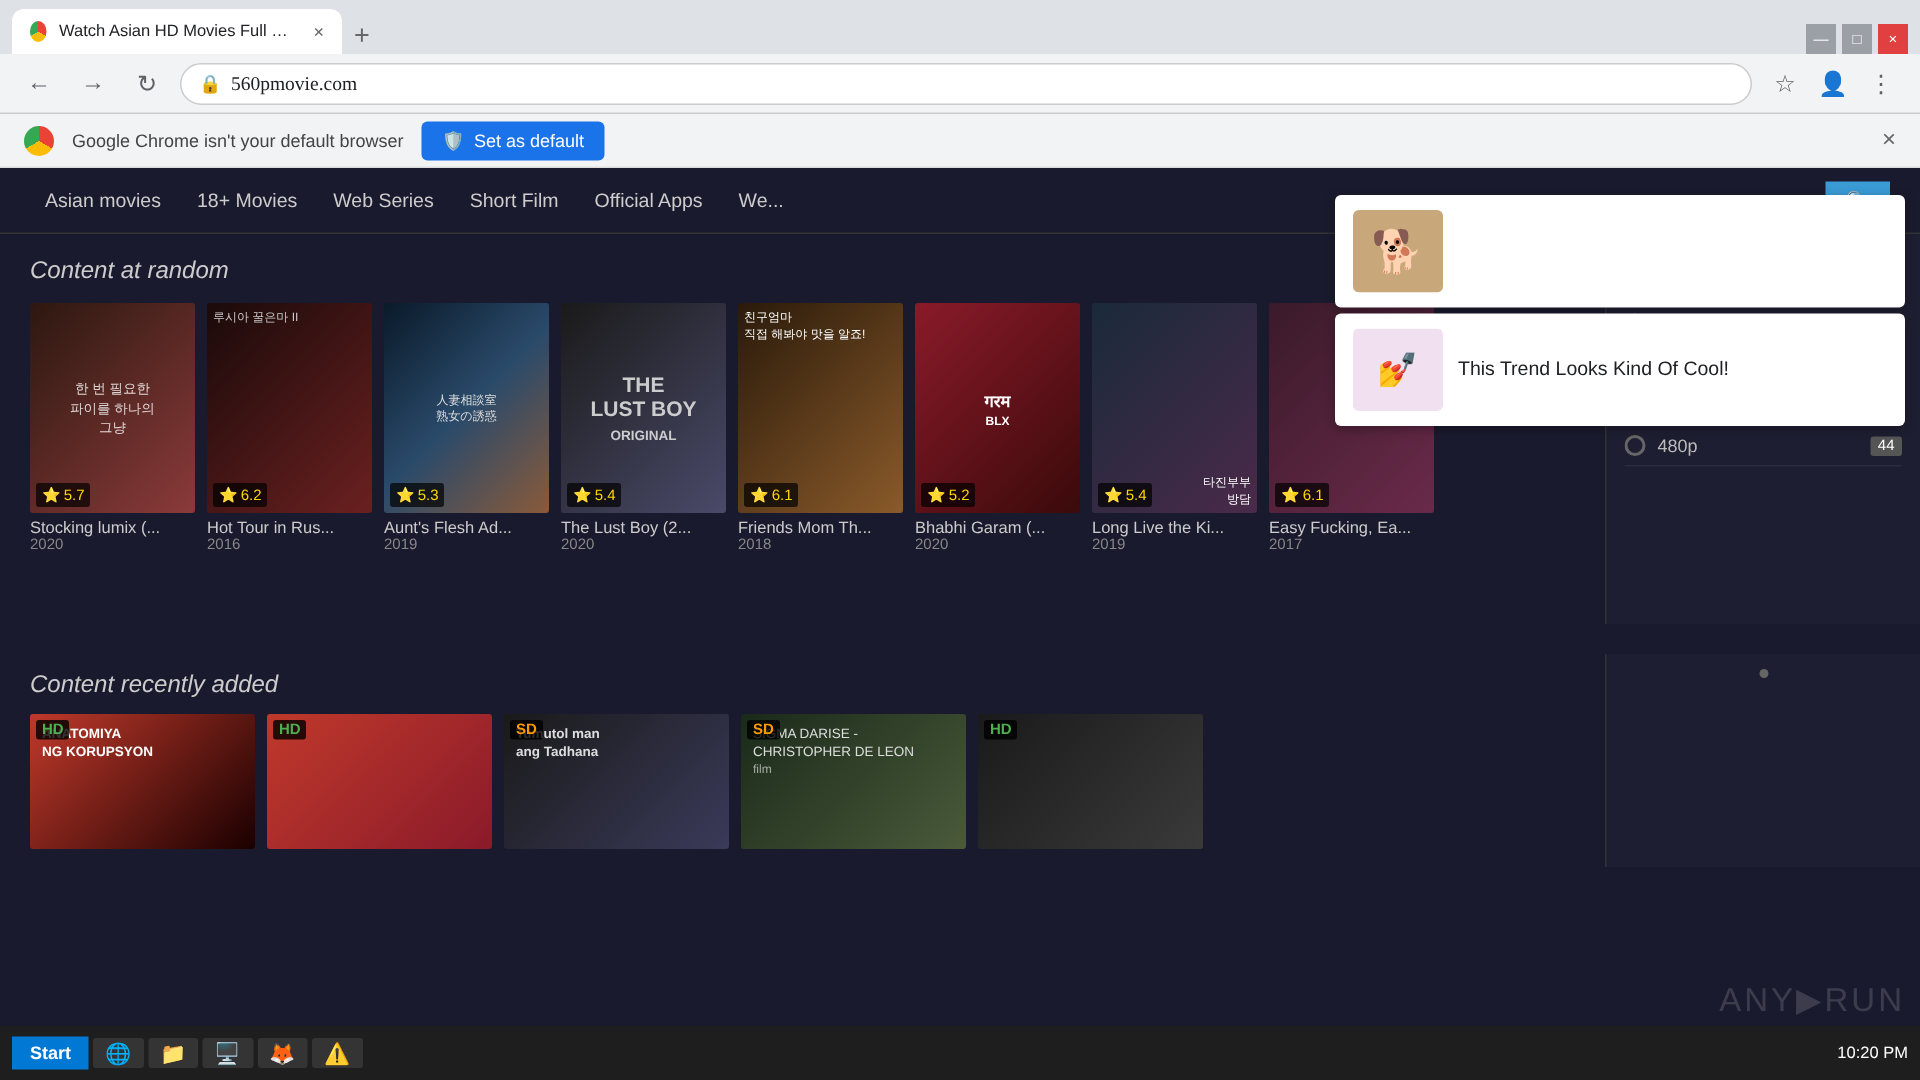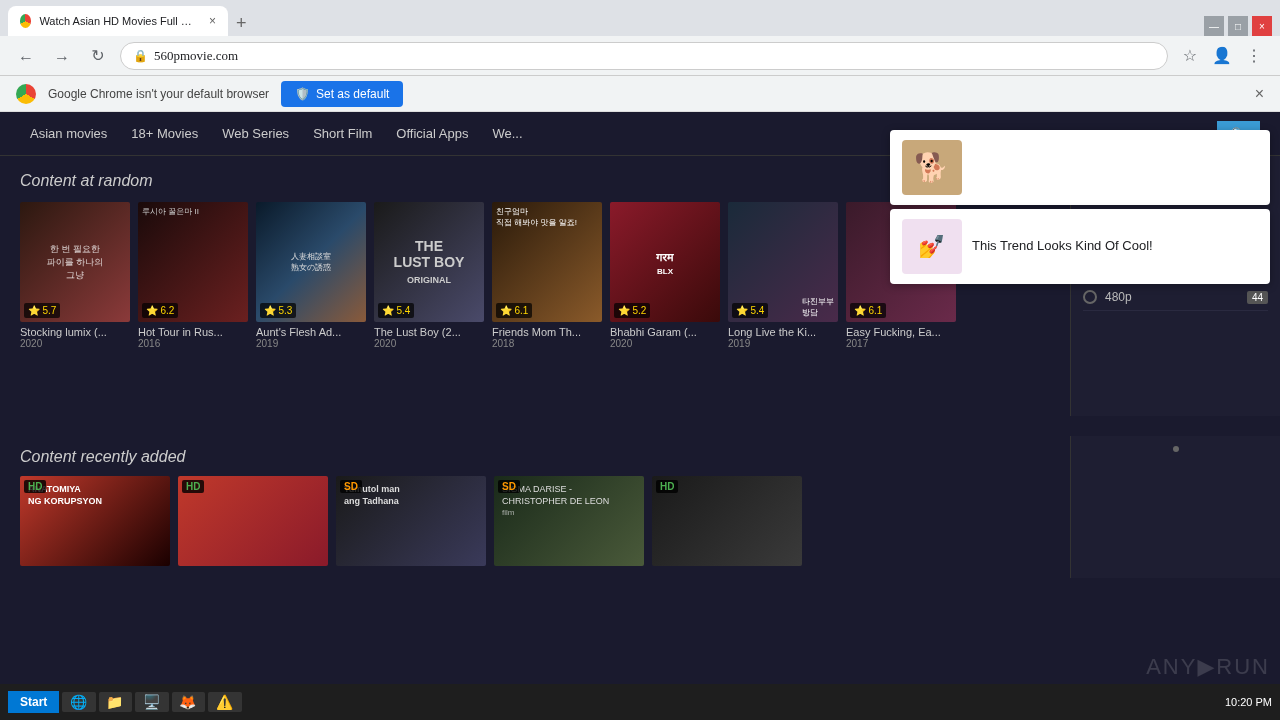--- a/index.html
+++ b/index.html
@@ -126,21 +126,21 @@
       overflow: hidden;
     }
 
     .movie-card {
       flex: 0 0 110px;
       cursor: pointer;
     }
 
     .movie-thumb {
       width: 110px;
-      height: 120px;
+      height: 140px;
       background: #333;
       position: relative;
       overflow: hidden;
       border-radius: 2px;
     }
 
     .movie-rating {
       position: absolute;
       bottom: 4px;
       left: 4px;
@@ -520,21 +520,21 @@
                 <span>5.2</span>
               </div>
           </div>
           <div class="movie-title">Bhabhi Garam (...</div>
           <div class="movie-year">2020</div>
         </div>
 
         <div class="movie-card">
           <div class="movie-thumb card-color-7">
             <div style="width:100%;height:100%;display:flex;align-items:flex-end;justify-content:flex-end;padding:4px;">
-              <div style="color:#fff;font-size:8px;margin-top:33px;">타진부부<br>방담</div>
+              <div style="color:#fff;font-size:8px;text-align:right;margin-top:33px;">타진부부<br>방담</div>
             </div>
             <div class="movie-rating">
                 <span>⭐</span>
                 <span>5.4</span>
               </div>
           </div>
           <div class="movie-title">Long Live the Ki...</div>
           <div class="movie-year">2019</div>
         </div>
 

